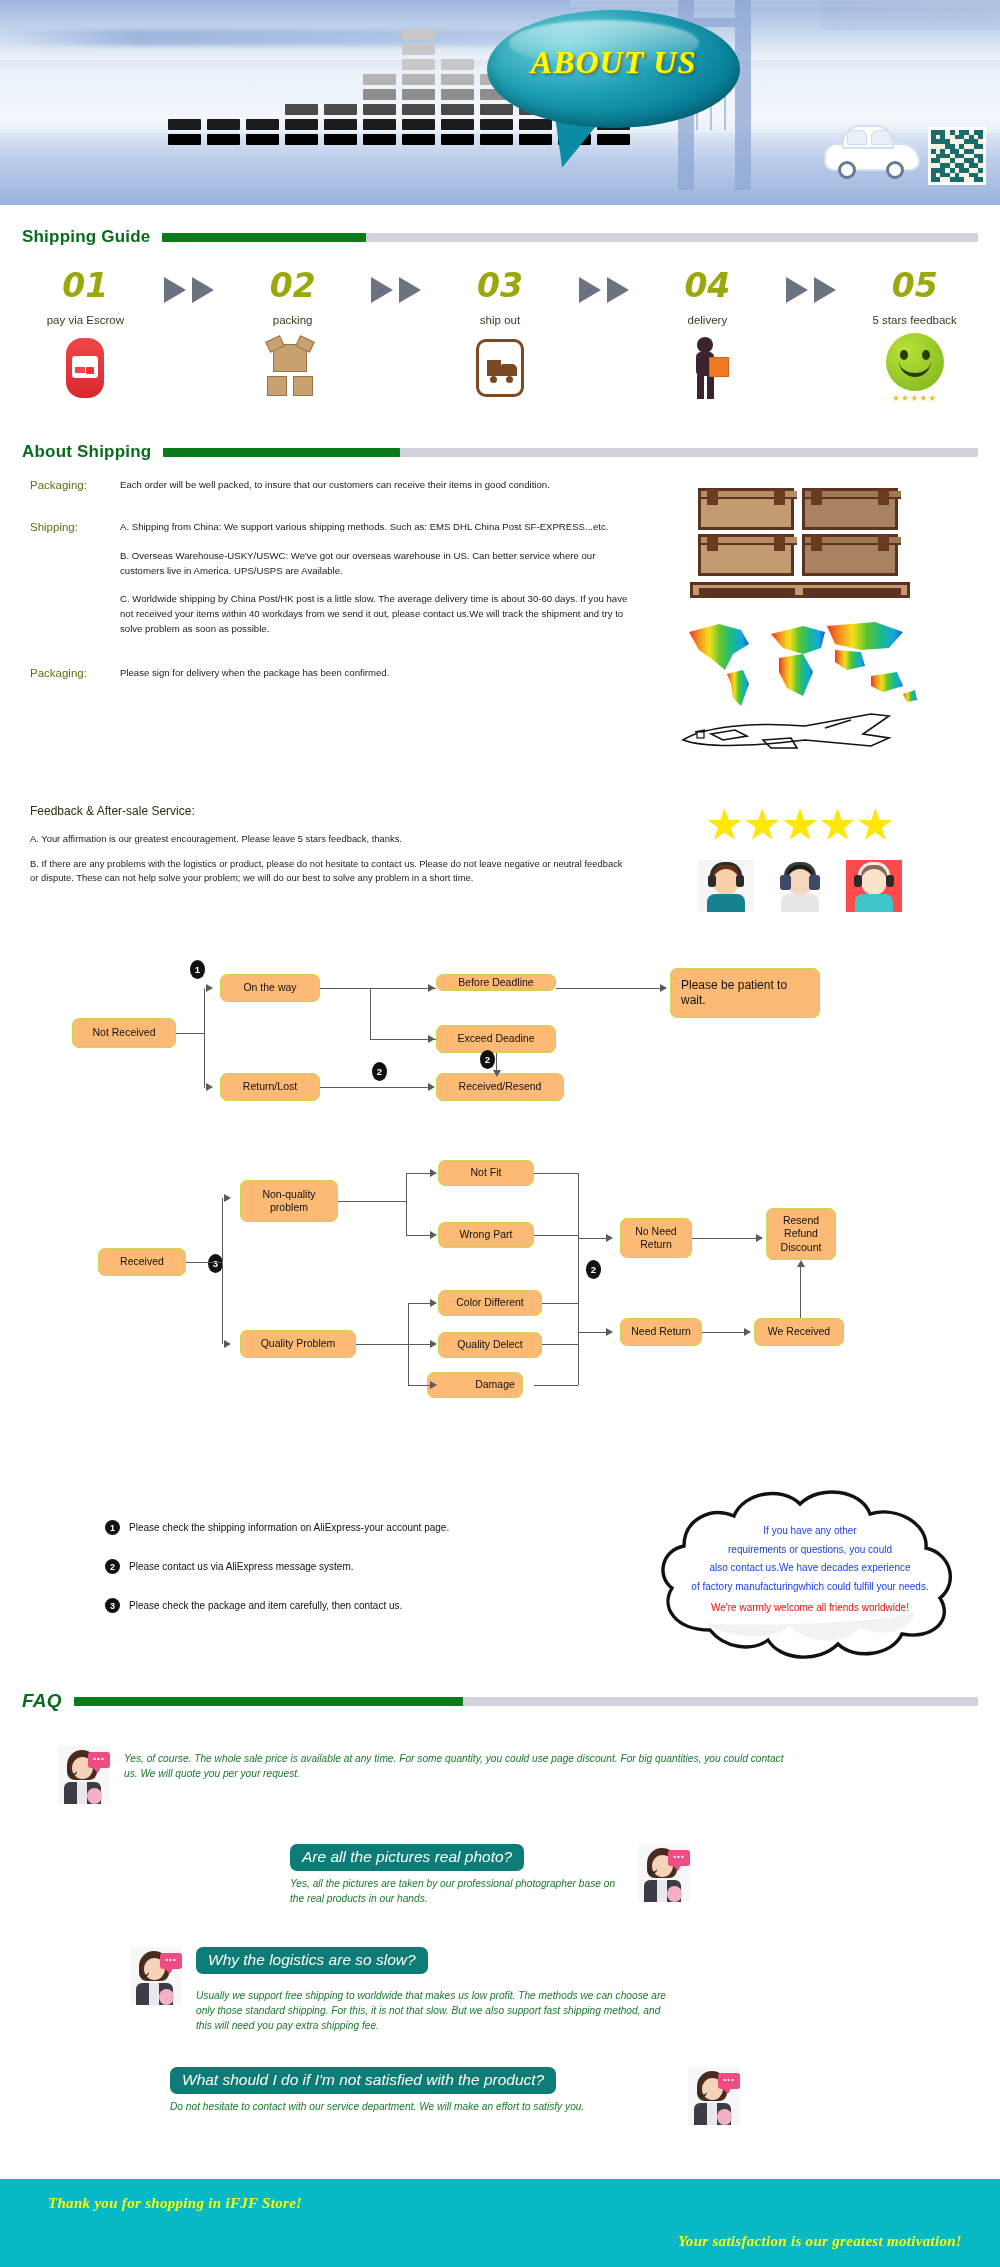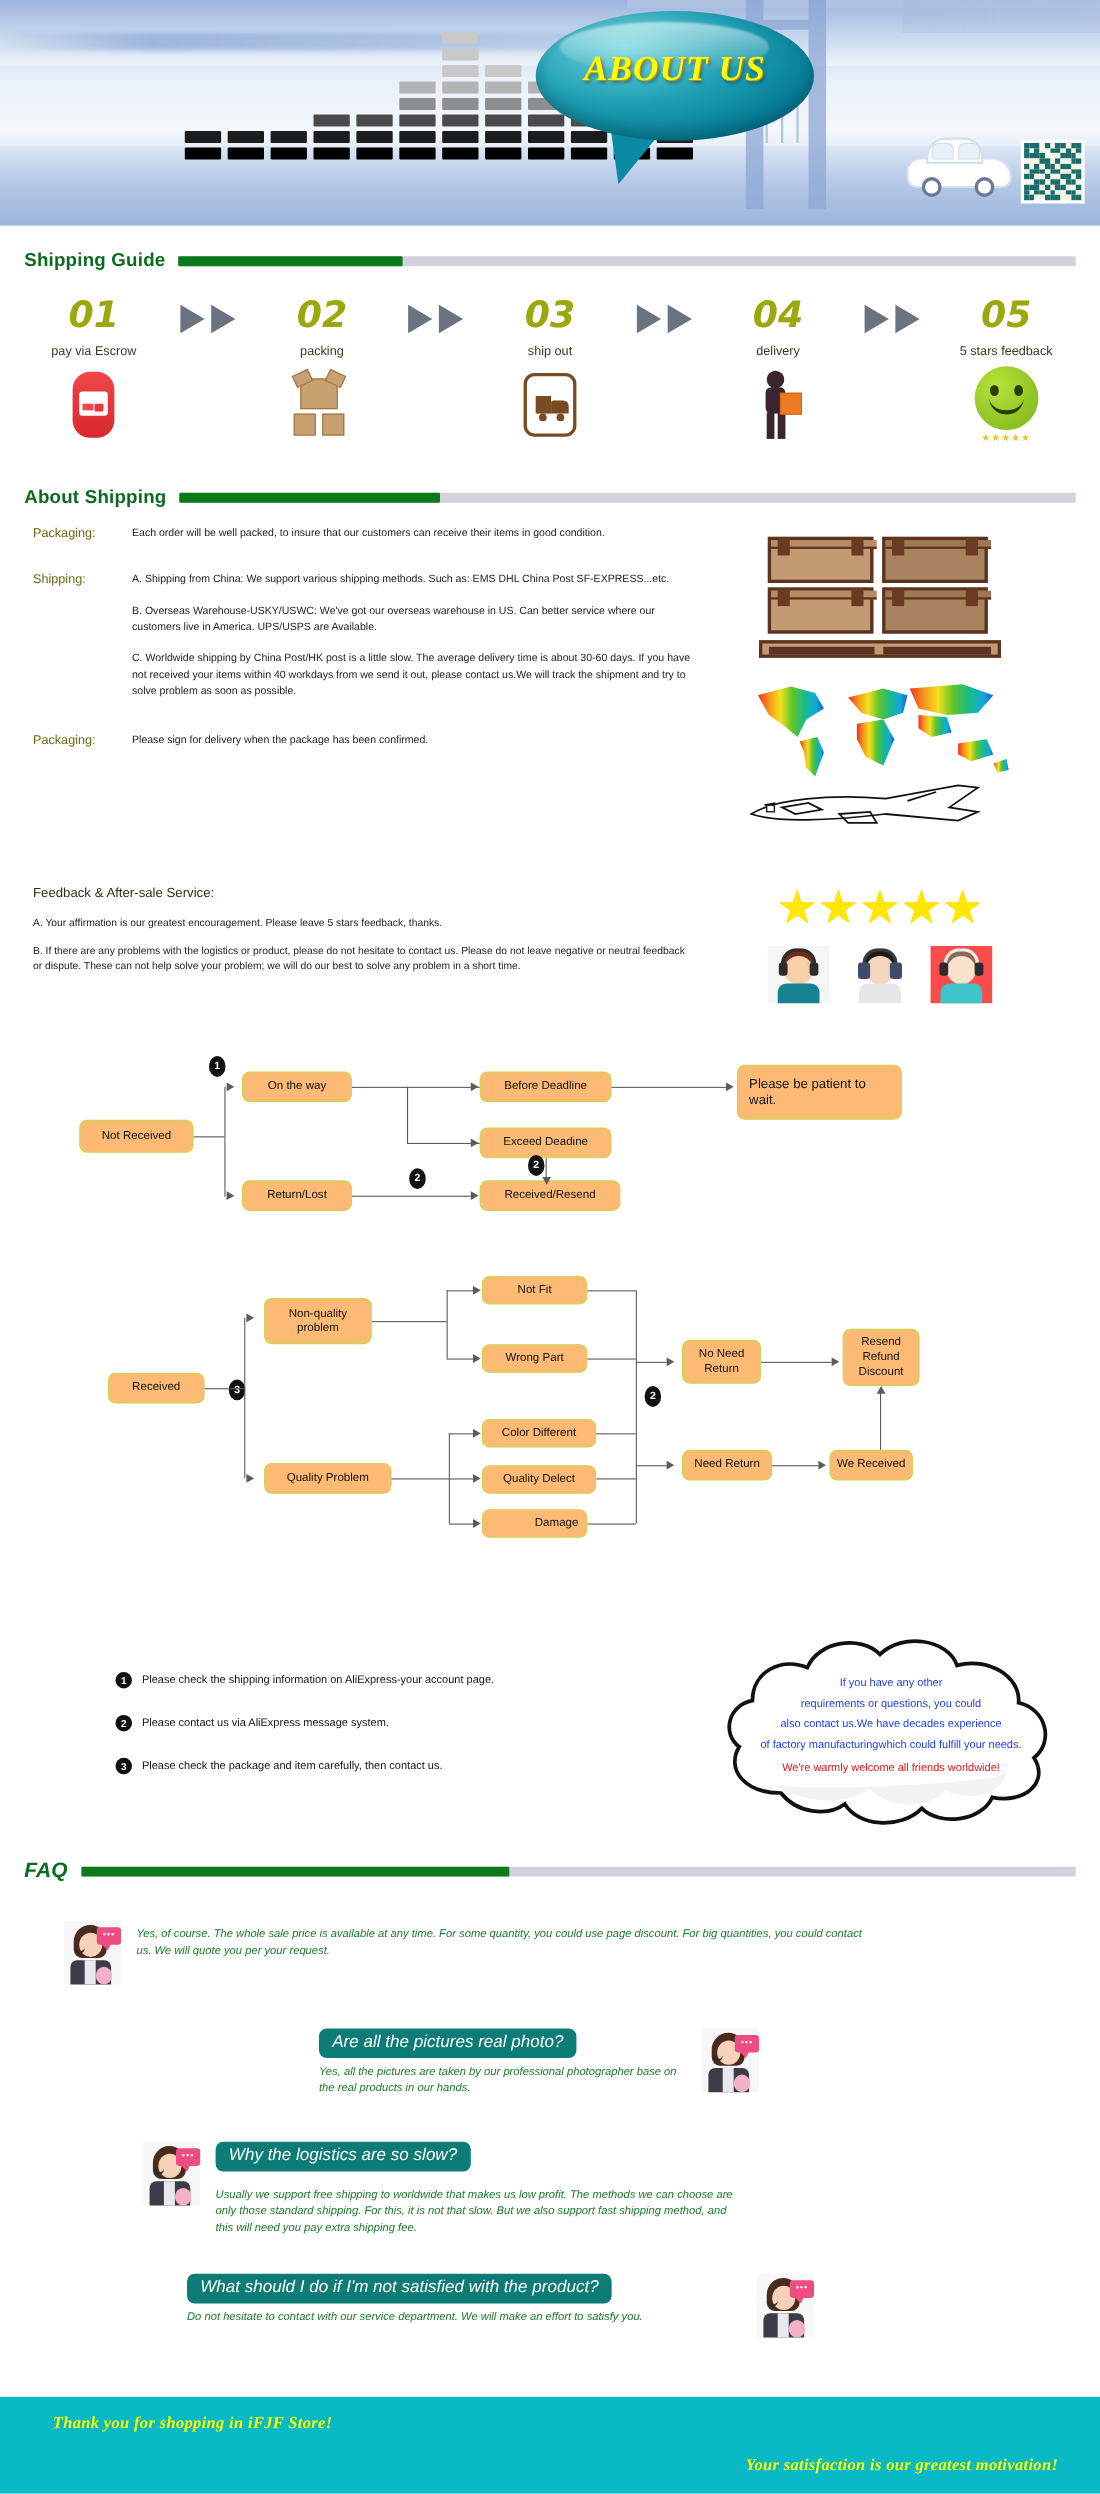--- a/index.html
+++ b/index.html
@@ -708,21 +708,21 @@
       </div>
     </div>
   </div>
 </div>
 
 <div class="flow" id="flow1" style="width:900px;height:180px;">
   <div class="node" style="left:22px;top:80px;width:104px;height:30px;">Not Received</div>
   <div class="badge" style="left:140px;top:22px;">1</div>
   <div class="node" style="left:170px;top:36px;width:100px;height:28px;">On the way</div>
   <div class="node" style="left:170px;top:135px;width:100px;height:28px;">Return/Lost</div>
-  <div class="node" style="left:386px;top:36px;width:120px;height:28px;">Before Deadline</div>
+  <div class="node" style="left:386px;top:36px;width:120px;height:17px;">Before Deadline</div>
   <div class="node" style="left:386px;top:87px;width:120px;height:28px;">Exceed Deadine</div>
   <div class="node" style="left:386px;top:135px;width:128px;height:28px;">Received/Resend</div>
   <div class="node big" style="left:620px;top:30px;width:150px;height:50px;padding:6px 10px;text-align:left;justify-content:flex-start;">Please be patient to wait.</div>
   <div class="badge" style="left:430px;top:112px;">2</div>
   <div class="badge" style="left:322px;top:124px;">2</div>
 
   <div class="ln h" style="left:126px;top:95px;width:28px;"></div>
   <div class="ln v" style="left:154px;top:50px;height:100px;"></div>
   <div class="ah" style="left:156px;top:46px;"></div>
   <div class="ah" style="left:156px;top:145px;"></div>
@@ -741,25 +741,25 @@
 
 <div class="flow" id="flow2" style="width:900px;height:230px;margin-top:32px;">
   <div class="node" style="left:48px;top:98px;width:88px;height:28px;">Received</div>
   <div class="badge" style="left:158px;top:104px;">3</div>
   <div class="node" style="left:190px;top:30px;width:98px;height:42px;">Non-quality problem</div>
   <div class="node" style="left:190px;top:180px;width:116px;height:28px;">Quality Problem</div>
   <div class="node" style="left:388px;top:10px;width:96px;height:26px;">Not Fit</div>
   <div class="node" style="left:388px;top:72px;width:96px;height:26px;">Wrong Part</div>
   <div class="node" style="left:388px;top:140px;width:104px;height:26px;">Color Different</div>
   <div class="node" style="left:388px;top:182px;width:104px;height:26px;">Quality Delect</div>
-  <div class="node" style="left:388px;top:222px;width:96px;height:26px;padding-left:44px;">Damage</div>
+  <div class="node" style="left:377px;top:222px;width:96px;height:26px;padding-left:44px;">Damage</div>
   <div class="node" style="left:570px;top:68px;width:72px;height:40px;">No Need Return</div>
   <div class="node" style="left:570px;top:168px;width:82px;height:28px;">Need Return</div>
   <div class="node" style="left:716px;top:58px;width:70px;height:52px;">Resend Refund Discount</div>
-  <div class="node" style="left:704px;top:168px;width:76px;height:28px;">We Received</div>
+  <div class="node" style="left:704px;top:168px;width:90px;height:28px;">We Received</div>
   <div class="badge" style="left:536px;top:110px;">2</div>
 
   <div class="ln h" style="left:136px;top:112px;width:36px;"></div>
   <div class="ln v" style="left:172px;top:48px;height:146px;"></div>
   <div class="ah" style="left:174px;top:44px;"></div>
   <div class="ah" style="left:174px;top:190px;"></div>
   <div class="ln h" style="left:288px;top:51px;width:68px;"></div>
   <div class="ln v" style="left:356px;top:23px;height:62px;"></div>
   <div class="ln h" style="left:356px;top:23px;width:24px;"></div>
   <div class="ah" style="left:380px;top:19px;"></div>

